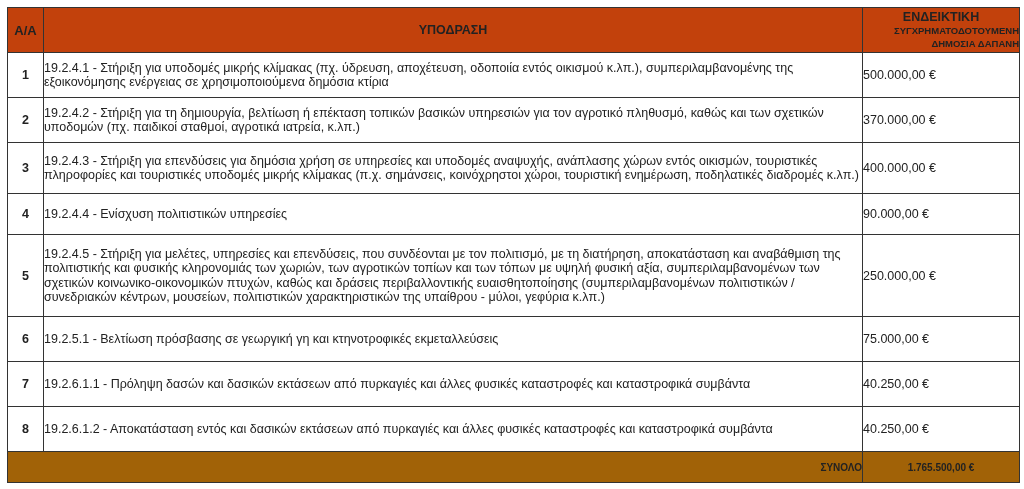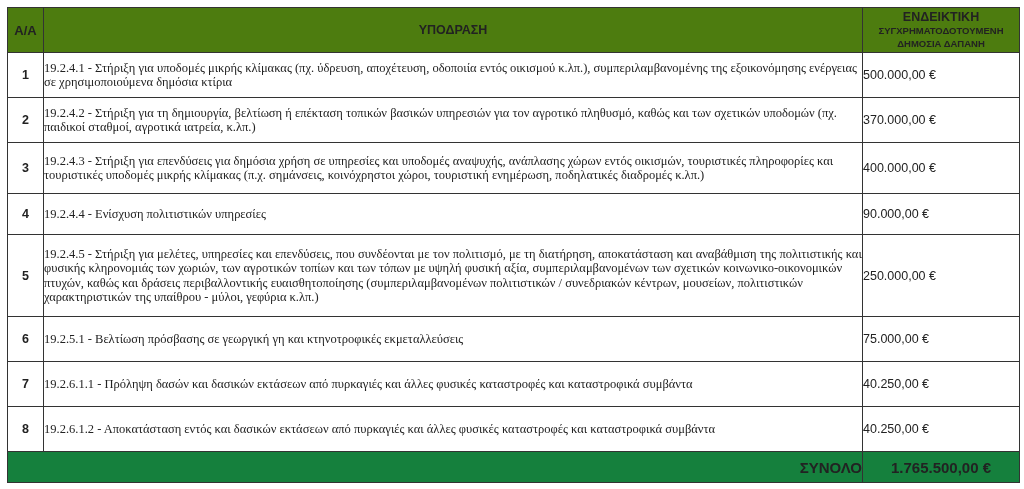--- a/index.html
+++ b/index.html
@@ -4,33 +4,33 @@
 <style>
   html, body { margin: 0; padding: 0; background: #ffffff; }
   body { width: 1024px; height: 489px; position: relative; overflow: hidden;
          font-family: "Liberation Sans", sans-serif; color: #222; }
   table.budget { position: absolute; left: 7px; top: 7px; width: 1012px;
          border-collapse: collapse; table-layout: fixed; }
   table.budget td, table.budget th { border: 1px solid #333; padding: 0; vertical-align: middle; }
   col.c-aa { width: 36px; }
   col.c-desc { width: 819px; }
   col.c-amt { width: 157px; }
-  thead th { background: #4d7c0f; height: 44px; font-weight: bold; }
+  thead th { background: #c2410c; height: 44px; font-weight: bold; }
   th.h-aa { font-size: 13px; }
   th.h-desc { font-size: 12.5px; }
   th.h-amt .l1 { display: block; font-size: 12.5px; line-height: 14px; }
-  th.h-amt .l2 { display: block; font-size: 9.5px; line-height: 13px; }
+  th.h-amt .l2 { display: block; font-size: 9.5px; line-height: 13px; text-align: right; }
   td.aa { text-align: center; font-weight: bold; font-size: 12.5px; }
-  td.desc { font-size: 12.5px; line-height: 14.5px; padding: 2px 8px 4px 8px; text-align: left; font-family: Liberation Serif, serif; }
+  td.desc { font-size: 12.5px; line-height: 14.5px; padding: 2px 8px 4px 8px; text-align: left; }
   td.amt { text-align: left; font-size: 12.5px; }
   tr.r-h45 td { height: 44px; }
   tr.r-h50 td { height: 50px; }
   tr.r-h40 td { height: 40px; }
   tr.r-h81 td { height: 81px; }
-  tfoot td { background: #15803d; height: 30px; font-weight: bold; font-size: 15px; }
+  tfoot td { background: #a16207; height: 30px; font-weight: bold; font-size: 10px; }
   td.total-label { text-align: right; padding-right: 8px; }
   td.total-amt { text-align: center; }
   thead th { border-bottom: 2px solid #555; }
   td.aa, th.h-aa { border-right: 2px solid #555; }
   tfoot td { border-top: 2px solid #555; }
 </style>
 </head>
 <body>
 
 <table class="budget">

